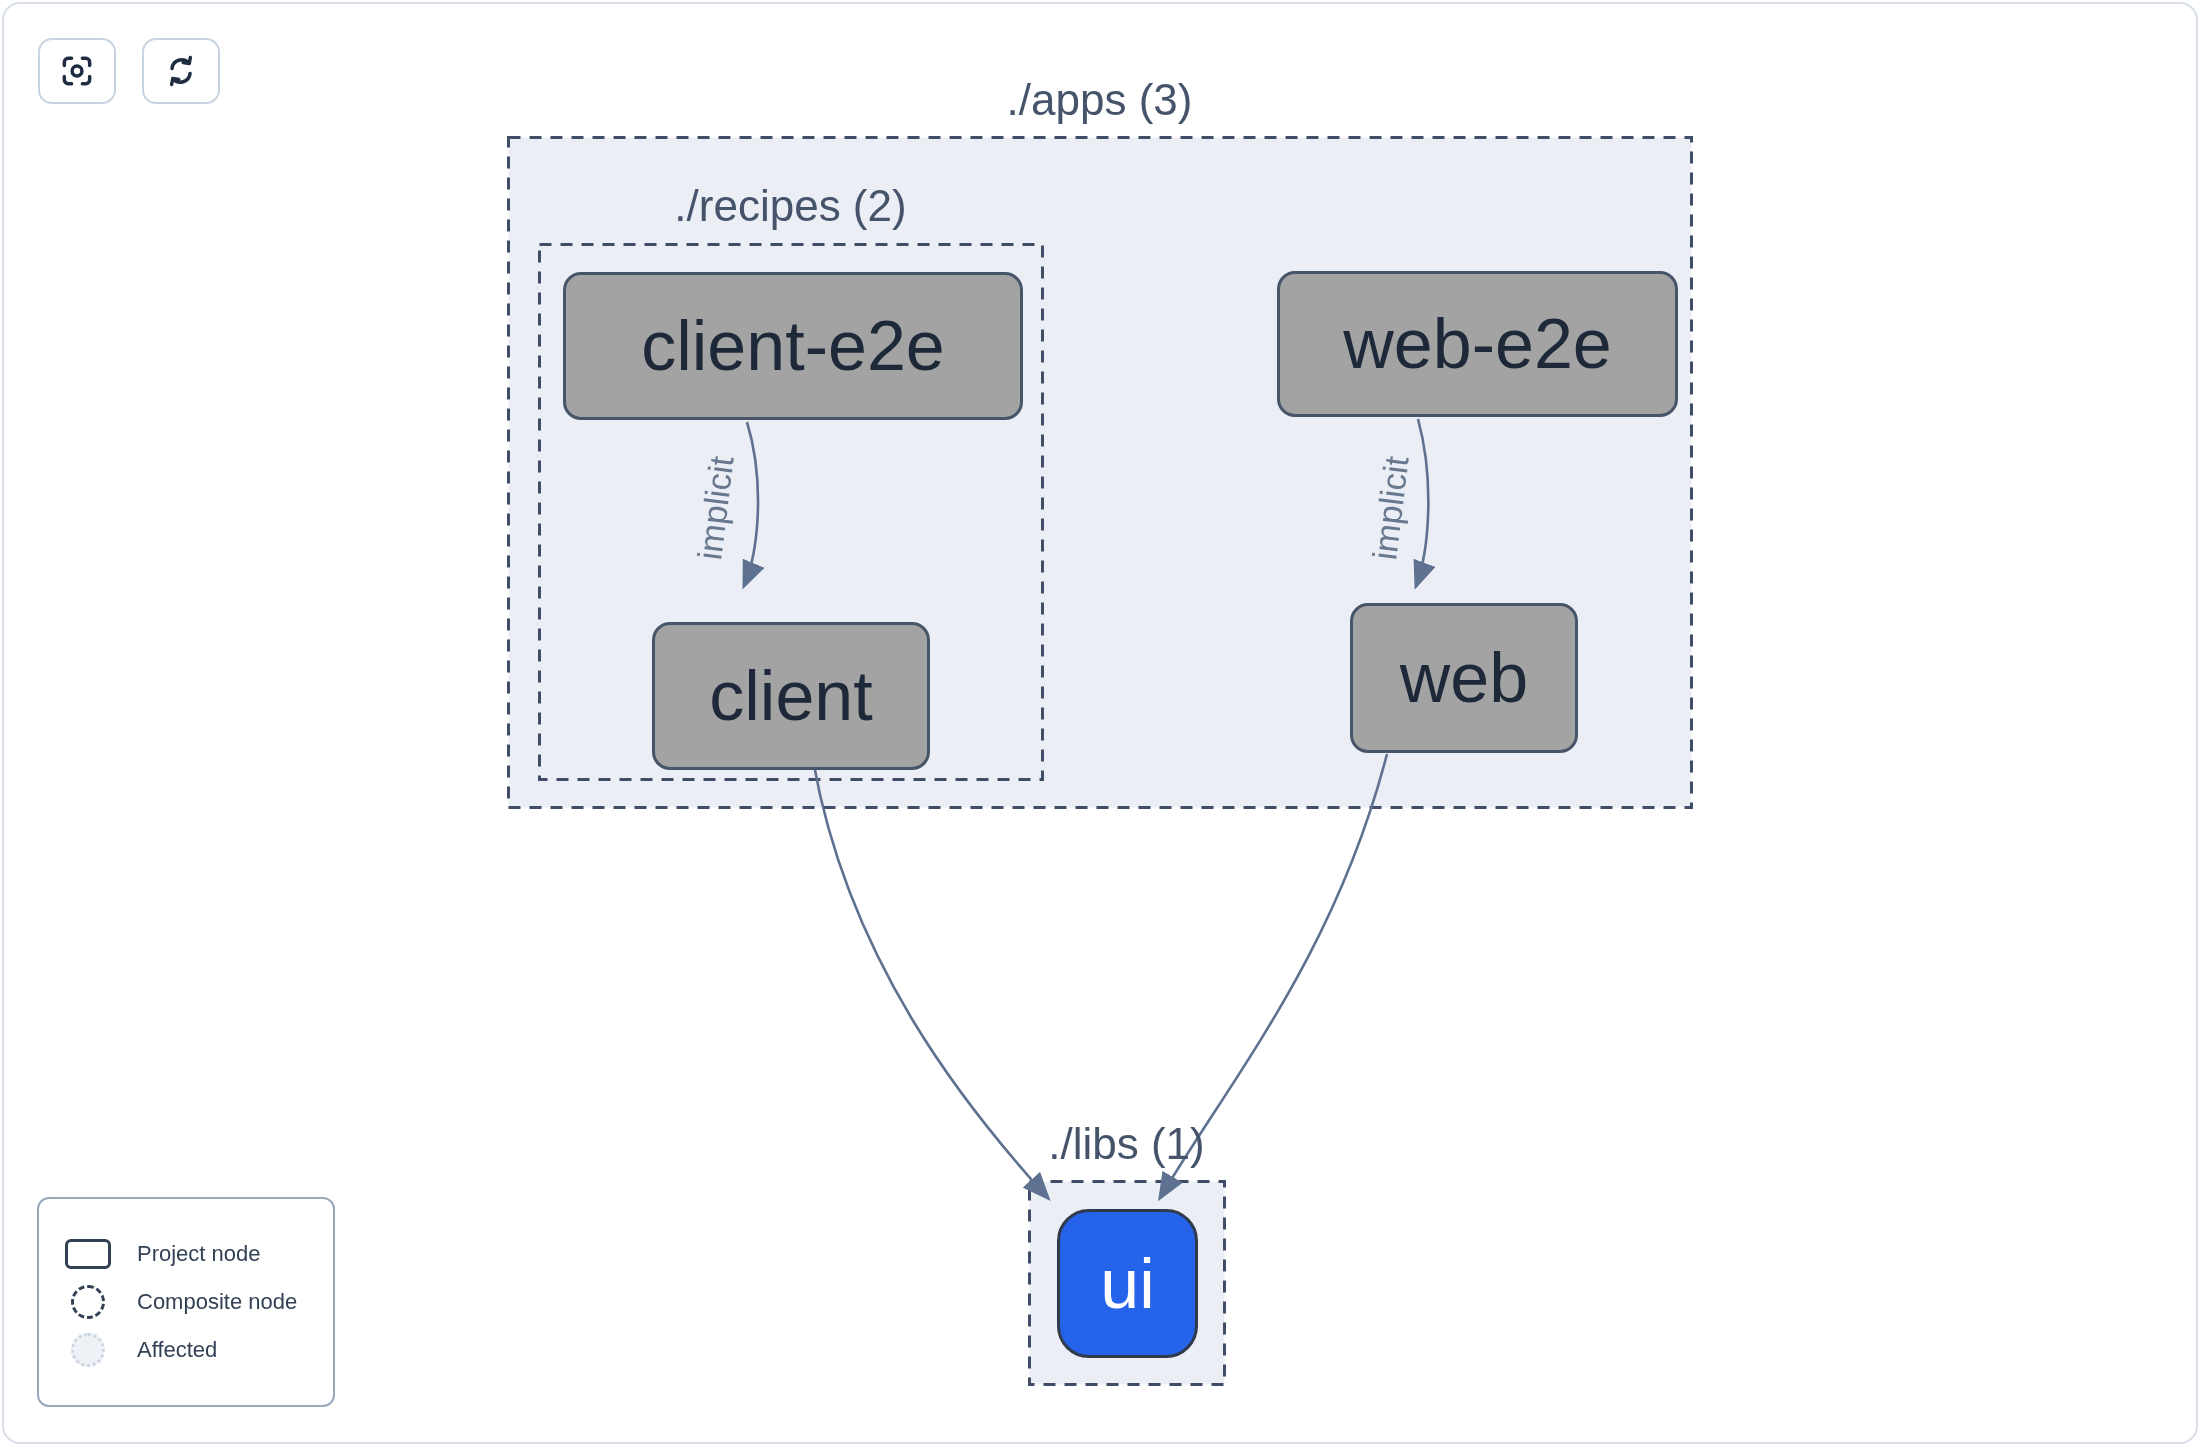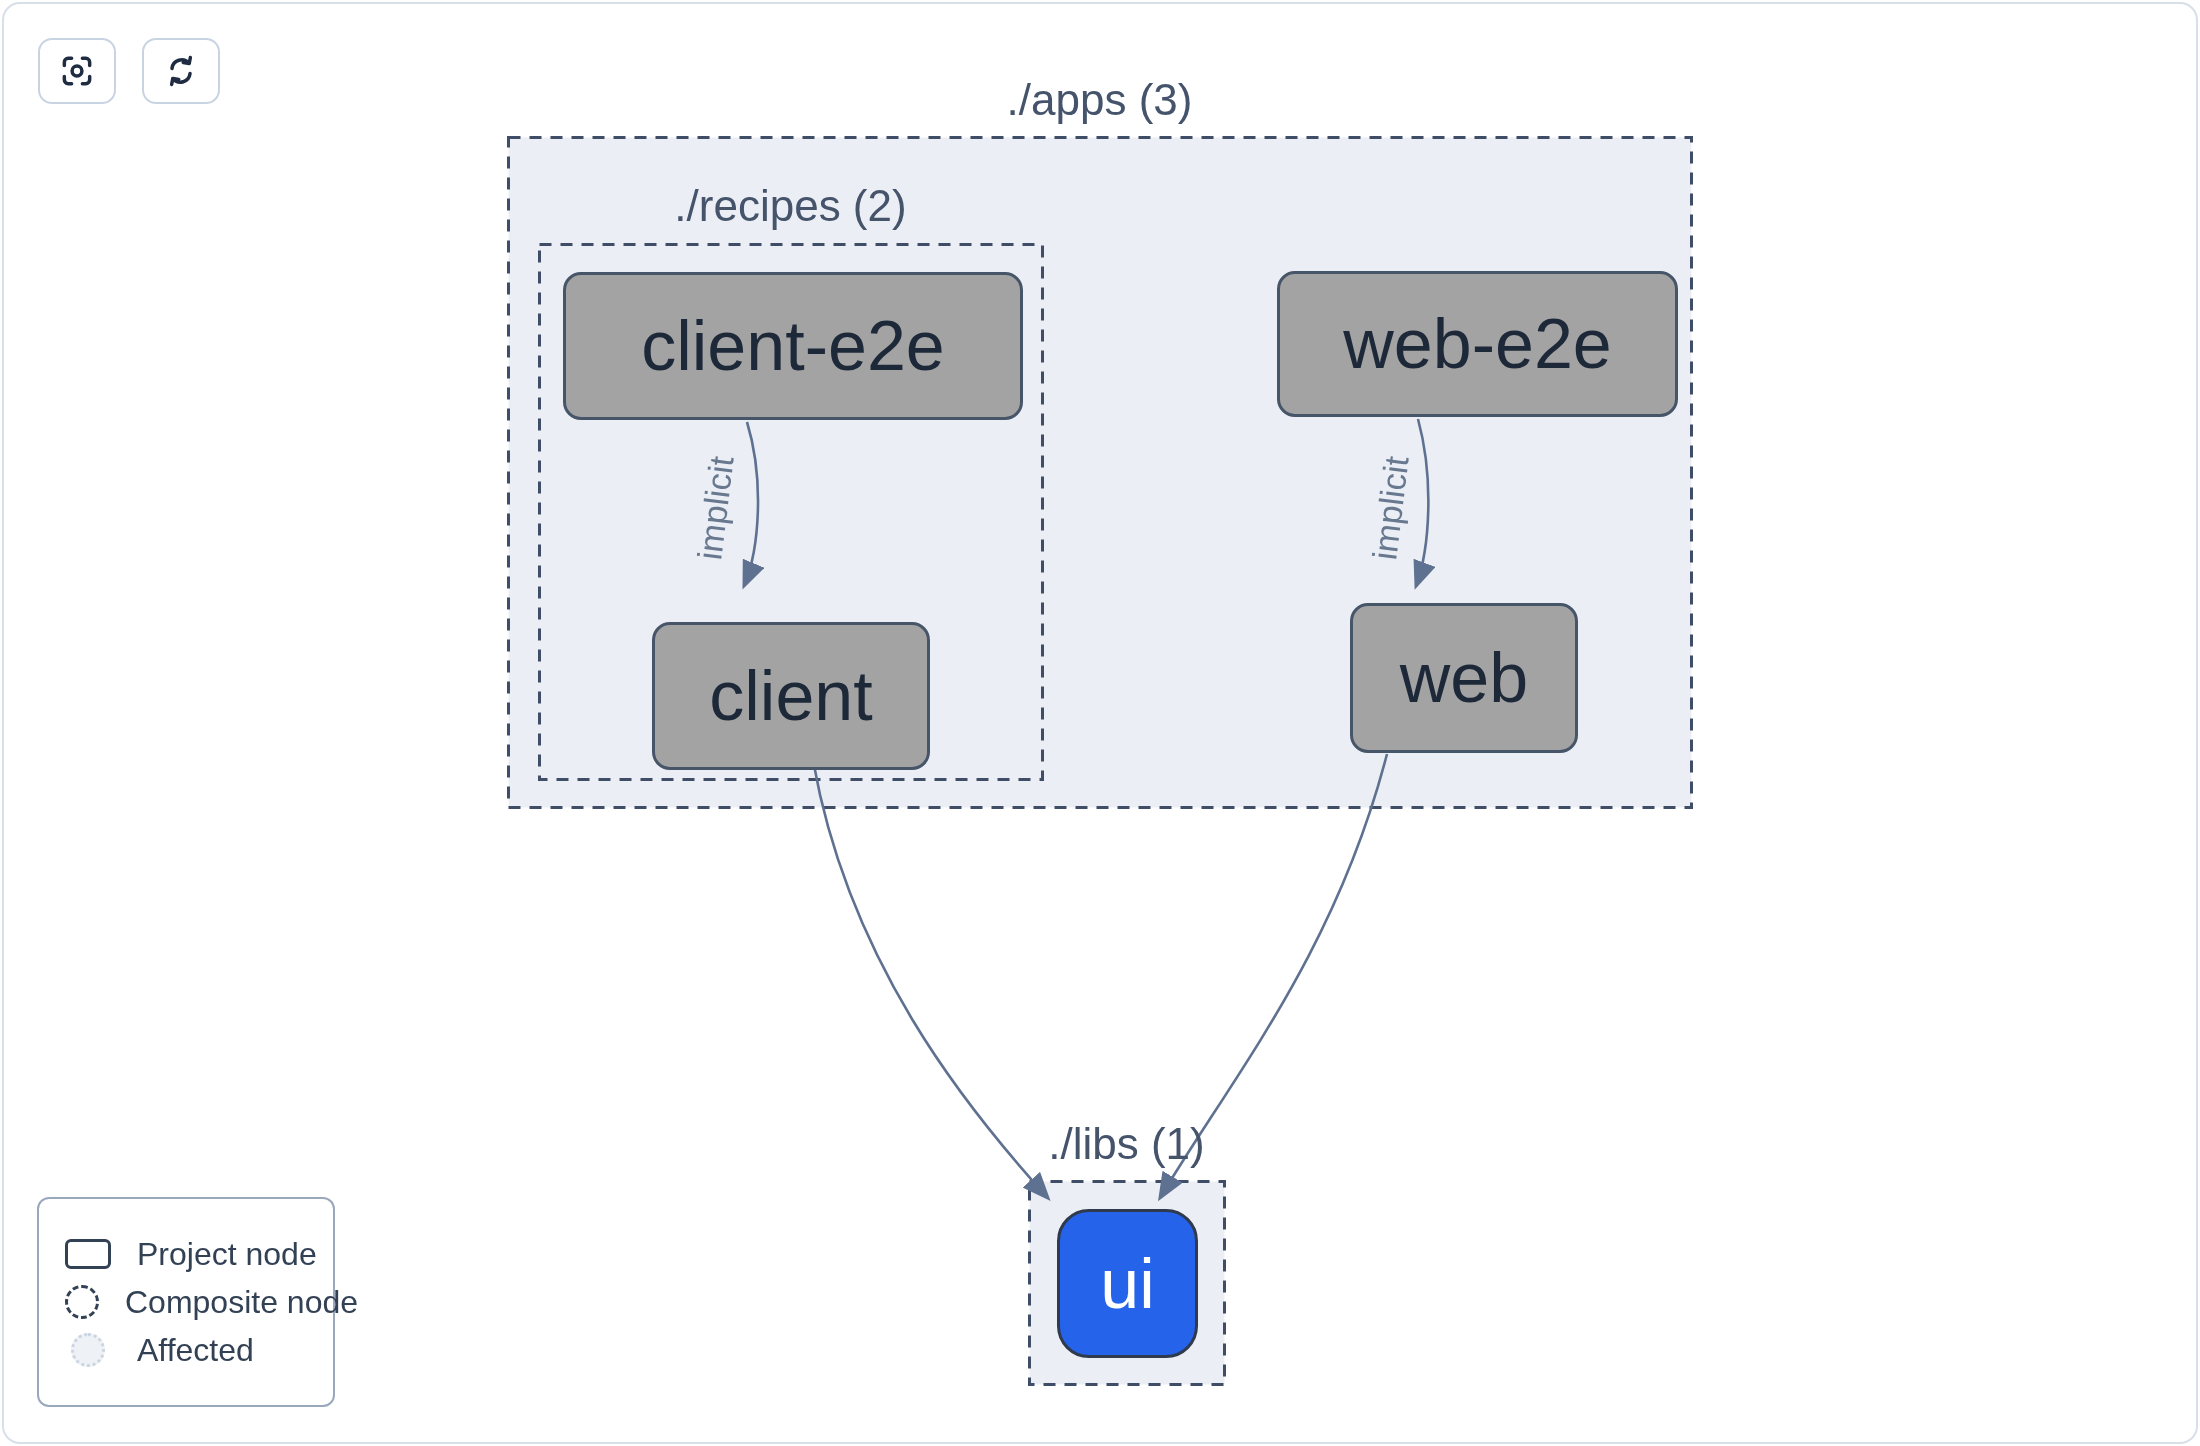--- a/index.html
+++ b/index.html
@@ -103,21 +103,21 @@
     display: flex;
     flex-direction: column;
     justify-content: center;
     padding: 8px 0;
   }
   .legend-row { display: flex; align-items: center; height: 48px; }
   .legend-swatch-slot {
     width: 46px; margin-left: 26px; margin-right: 26px;
     display: flex; align-items: center; justify-content: center;
   }
-  .legend-label { font-size: 32px; color: #334155; white-space: nowrap; }
+  .legend-label { font-size: 22px; color: #334155; white-space: nowrap; }
   .sw-project   { width: 46px; height: 30px; border: 3px solid #334155; border-radius: 6px; background: #ffffff; }
   .sw-composite { width: 34px; height: 34px; border: 3px dashed #334155; border-radius: 50%; background: #ffffff; }
   .sw-affected  { width: 34px; height: 34px; border: 3px dotted #cbd5e1; border-radius: 50%; background: #eef2f7; }
   .sw-touched   { width: 34px; height: 34px; border-radius: 50%; background: #1d4ed8; }
 </style>
 </head>
 <body>
 
 <div class="stage">
 

